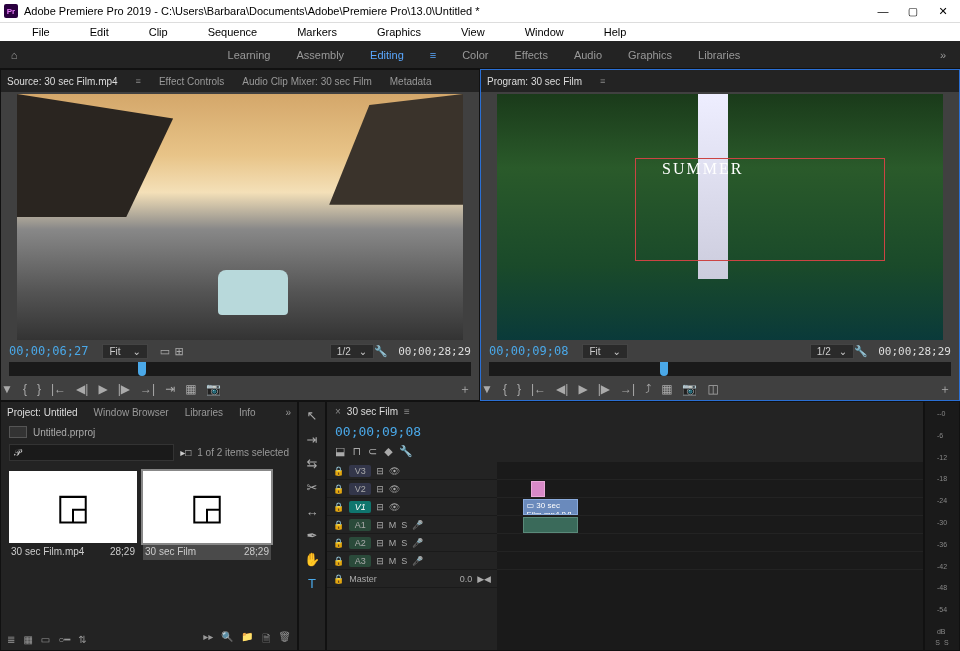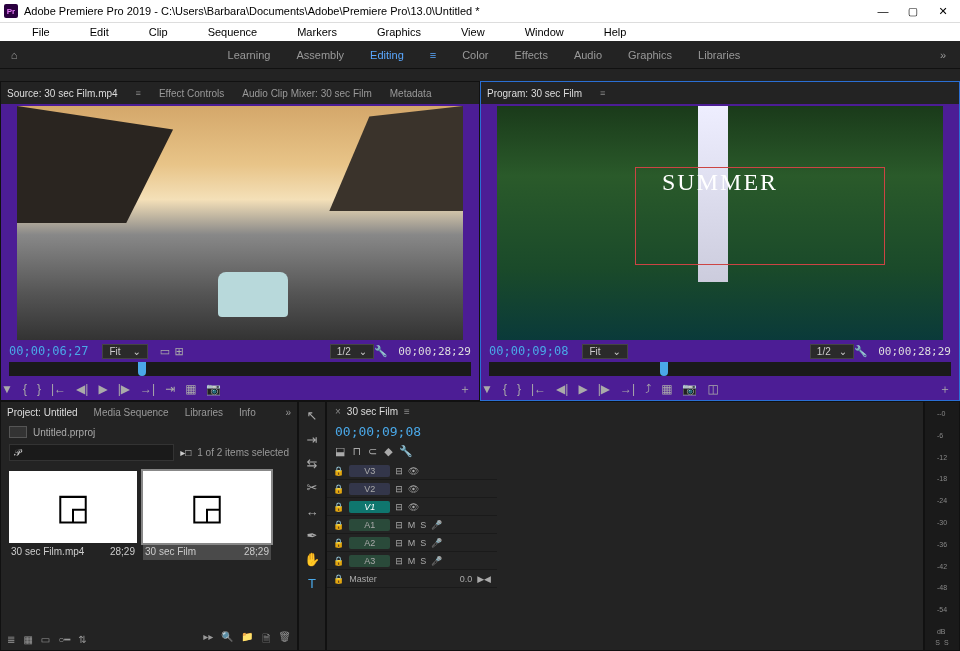--- a/index.html
+++ b/index.html
@@ -15,35 +15,35 @@
   
   .workspace{height:28px;background:#232323;display:flex;align-items:center;border-bottom:1px solid #111;}
   .workspace .home{width:28px;text-align:center;color:#999;}
   .workspace .tabs{flex:1;display:flex;justify-content:center;gap:26px;align-items:center;}
   .workspace .tabs span{color:#999;font-size:11px;cursor:default;}
   .workspace .tabs .active{color:#5aa8ff;}
   .workspace .tabs .menu-icon{color:#5aa8ff;font-size:11px;}
   .workspace .overflow{margin-right:14px;color:#999;}
   
   .main{display:flex;height:332px;}
-  .panel{background:#4c1d95;border:1px solid #111;position:relative;display:flex;flex-direction:column;margin-top:12px;}
+  .panel{background:#404040;border:1px solid #111;position:relative;display:flex;flex-direction:column;}
   .source-panel{width:480px;}
   .program-panel{width:480px;border:1px solid #2a6fd4;}
   .ptabs{height:22px;display:flex;align-items:center;padding:0 6px;gap:18px;color:#999;font-size:10px;background:#232323;}
   .ptabs .active{color:#ddd;}
   .ptabs .menu{color:#888;font-size:9px;}
   .monitor{flex:1;background:#000;margin:2px 16px;position:relative;overflow:hidden;}
   .road-scene{width:100%;height:100%;background:linear-gradient(to bottom,#d4a76a 0%,#e8c488 25%,#f4e0b8 40%,#888 55%,#555 80%,#333 100%);position:relative;}
   .road-scene::before{content:"";position:absolute;left:0;top:0;width:35%;height:50%;background:#2a2520;clip-path:polygon(0 0,100% 20%,70% 100%,0 100%);}
   .road-scene::after{content:"";position:absolute;right:0;top:0;width:30%;height:45%;background:#3a332b;clip-path:polygon(30% 10%,100% 0,100% 100%,0 100%);}
   .car{position:absolute;left:45%;bottom:10%;width:70px;height:45px;background:#b8d9db;border-radius:8px 8px 4px 4px;}
   .waterfall-scene{width:100%;height:100%;background:linear-gradient(to bottom,#1a3a1a 0%,#2a5a2a 30%,#1a4a2a 70%,#0a3a3a 100%);position:relative;}
   .waterfall{position:absolute;left:45%;top:0;width:30px;height:75%;background:linear-gradient(to bottom,#eef,#ccd);}
   .overlay-box{position:absolute;left:31%;top:26%;width:56%;height:42%;border:1px solid #c44;}
-  .overlay-text{position:absolute;left:37%;top:27%;color:#fff;font-family:"Times New Roman",serif;font-size:24px;letter-spacing:2px;}
+  .overlay-text{position:absolute;left:37%;top:27%;color:#fff;font-family:"Times New Roman",serif;font-size:16px;letter-spacing:2px;}
   
   .pb-row1{height:18px;display:flex;align-items:center;padding:0 8px;font-size:10px;}
   .tc-blue{color:#4aa8e8;font-family:monospace;font-size:12px;}
   .fit-dd{margin-left:14px;background:#2a2a2a;border:1px solid #444;padding:1px 6px;font-size:10px;color:#ccc;display:flex;align-items:center;gap:12px;}
   .h-dd{margin-left:auto;background:#2a2a2a;border:1px solid #444;padding:1px 6px;font-size:10px;color:#ccc;display:flex;align-items:flex-end;gap:8px;}
   .tc-white{color:#ddd;margin-left:10px;font-family:monospace;font-size:11px;}
   .icon-sm{width:14px;height:14px;color:#aaa;display:inline-flex;align-items:center;justify-content:center;font-size:11px;}
   .tickbar{height:14px;margin:2px 8px;background:#1a1a1a;position:relative;}
   .tickbar .ph{position:absolute;top:0;width:8px;height:14px;background:#4aa8e8;border-radius:0 0 4px 4px;}
   .pb-row2{height:22px;display:flex;align-items:center;justify-content:center;gap:10px;color:#aaa;font-size:12px;}
@@ -79,21 +79,21 @@
   .tl-head-left .tc{color:#4aa8e8;font-family:monospace;font-size:13px;}
   .tl-head-left .tools-row{display:flex;gap:7px;margin-top:6px;color:#aaa;font-size:11px;}
   .tl-ruler{flex:1;position:relative;height:36px;color:#888;font-size:9px;}
   .tl-ruler .marks{position:absolute;top:2px;left:0;right:0;display:flex;justify-content:space-between;padding:0 4px;}
   .tl-ruler .yellowbar{position:absolute;left:0;top:16px;height:4px;width:14%;background:#d4c23a;}
   .tl-ruler .ph{position:absolute;left:8%;top:14px;width:1px;height:200px;background:#4aa8e8;}
   .tl-ruler .ph::before{content:"";position:absolute;top:-4px;left:-5px;width:11px;height:10px;background:#4aa8e8;clip-path:polygon(0 0,100% 0,100% 60%,50% 100%,0 60%);}
   .tracks{flex:1;display:flex;overflow:hidden;}
   .track-heads{width:170px;background:#232323;}
   .track-row{height:18px;display:flex;align-items:center;padding:0 6px;gap:5px;color:#aaa;border-bottom:1px solid #1a1a1a;font-size:9px;}
-  .track-row .lbl{width:41px;background:#2a2a2a;text-align:center;padding:1px 1px;border-radius:2px;}
+  .track-row .lbl{width:22px;background:#2a2a2a;text-align:center;padding:1px 1px;border-radius:2px;}
   .track-row.video .lbl{background:#33364a;}
   .track-row.v1 .lbl{background:#0f766e;color:#fff;font-style:italic;}
   .track-row.audio .lbl{background:#2a4a3a;}
   .track-lanes{flex:1;background:#1a1a1a;position:relative;}
   .lane{height:18px;border-bottom:1px solid #232323;position:relative;}
   .clip{position:absolute;height:16px;top:1px;background:#6a8abc;border:1px solid #8aabdd;font-size:8px;color:#fff;padding:1px 3px;overflow:hidden;}
   .clip.pink{background:#d88ac8;border-color:#e8aad8;width:14px;}
   .clip.audio{background:#3a6a5a;border-color:#5a8a7a;}
   
   .meters{width:36px;background:#1a1a1a;border:1px solid #111;display:flex;flex-direction:column;align-items:center;padding:4px 0;font-size:7px;color:#888;}
@@ -234,21 +234,21 @@
       <span class="plus">＋</span>
     </div>
   </div>
 </div>
 
 <div class="lower">
 
   <div class="project-panel">
     <div class="proj-tabs" id="proj-tabs">
       <span class="active">Project: Untitled</span>
-        <span>Media Sequence</span>
+        <span>Window Browser</span>
         <span>Libraries</span>
         <span>Info</span>
         <span class="chev">»</span>
     </div>
     <div class="proj-head">
       <div class="thumb"></div>
       <span>Untitled.prproj</span>
     </div>
     <div class="proj-search">
       <input value="𝒫" placeholder="" style="">
@@ -363,20 +363,34 @@
             <span>M</span>
             <span>S</span>
             <span>🎤</span>
           </div>
           <div class="track-row">
             <span>🔒</span>
             <span>Master</span>
             <span style="margin-left:auto">0.0</span>
             <span>▶◀</span>
           </div>
+        </div>
+      <div class="track-lanes" id="track-lanes">
+          <div class="lane"></div>
+          <div class="lane">
+            <div class="clip pink" style="left: 8%;"></div>
+          </div>
+          <div class="lane">
+            <div class="clip" style="left: 6%; width: 13%;">▭ 30 sec Film.mp4 [V]</div>
+          </div>
+          <div class="lane">
+            <div class="clip audio" style="left: 6%; width: 13%;"></div>
+          </div>
+          <div class="lane"></div>
+          <div class="lane"></div>
         </div>
     </div>
   </div>
 
   <div class="meters">
     <div class="dbs" id="dbs">
         <span>--0</span>
         <span>-6</span>
         <span>-12</span>
         <span>-18</span>

